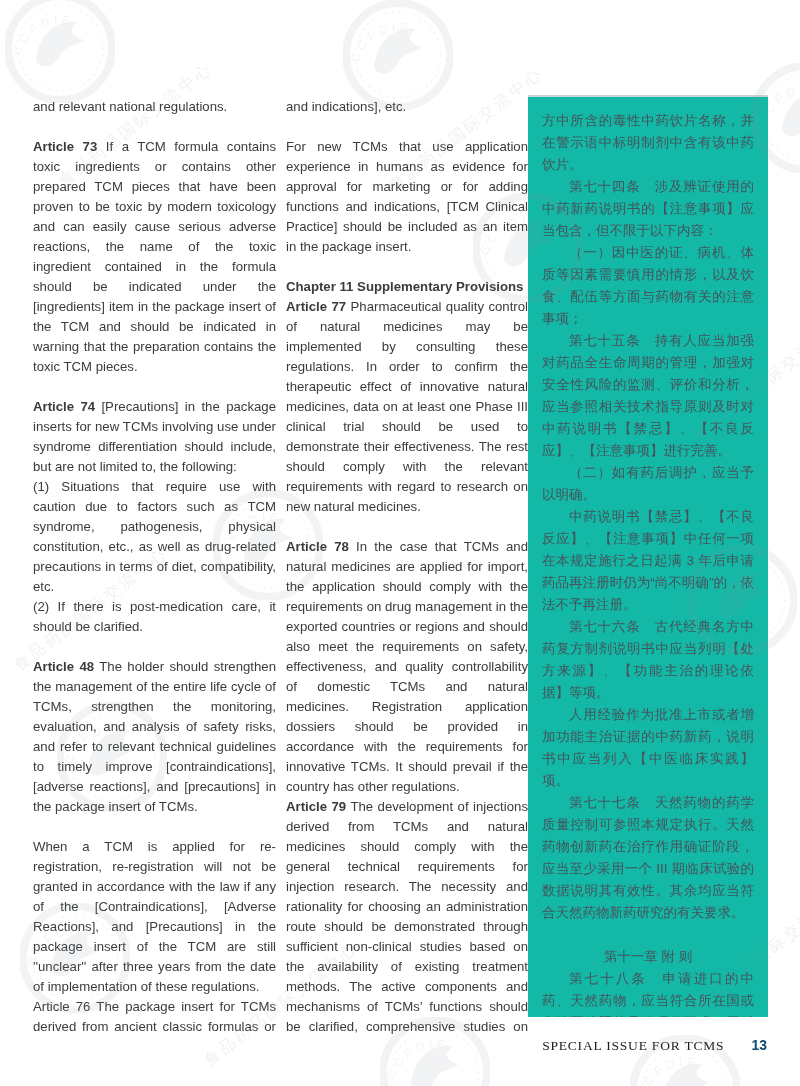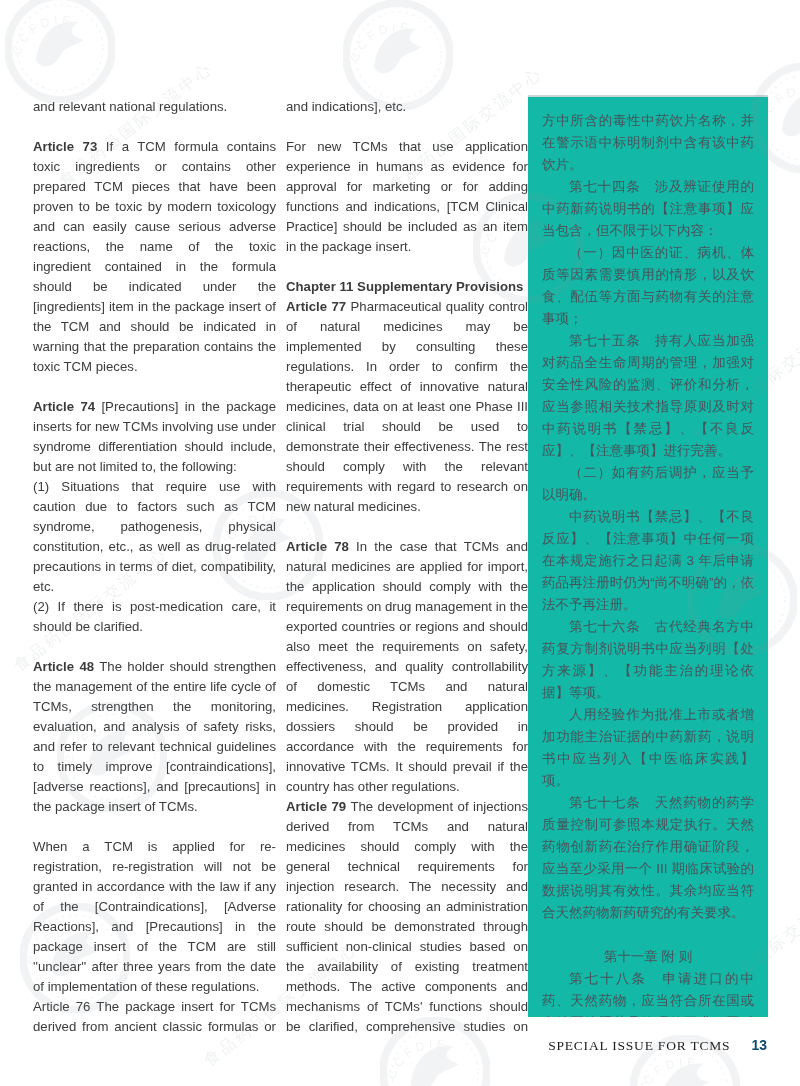--- a/index.html
+++ b/index.html
@@ -37,21 +37,21 @@
     color:#45545b; font-size:13.5px; line-height:22px;
     text-align:justify; overflow:hidden;
   }
   .cn { text-indent:2em; }
   .cn-flush { text-indent:0; }
   .cn-heading { text-indent:0; text-align:center; margin-top:22px !important; }
 
   
   .footer {
     position:absolute; top:1037px; right:33px; z-index:2;
-    display:flex; align-items:baseline; gap:21px;
+    display:flex; align-items:baseline; gap:27px;
   }
   .footer-title {
     font-family:"Liberation Serif", serif; font-size:13.5px;
     letter-spacing:0.8px; color:#1c1c1c;
   }
   .footer-page { font-size:14px; font-weight:bold; color:#0c4a6e; }
 </style>
 </head>
 <body>
 

